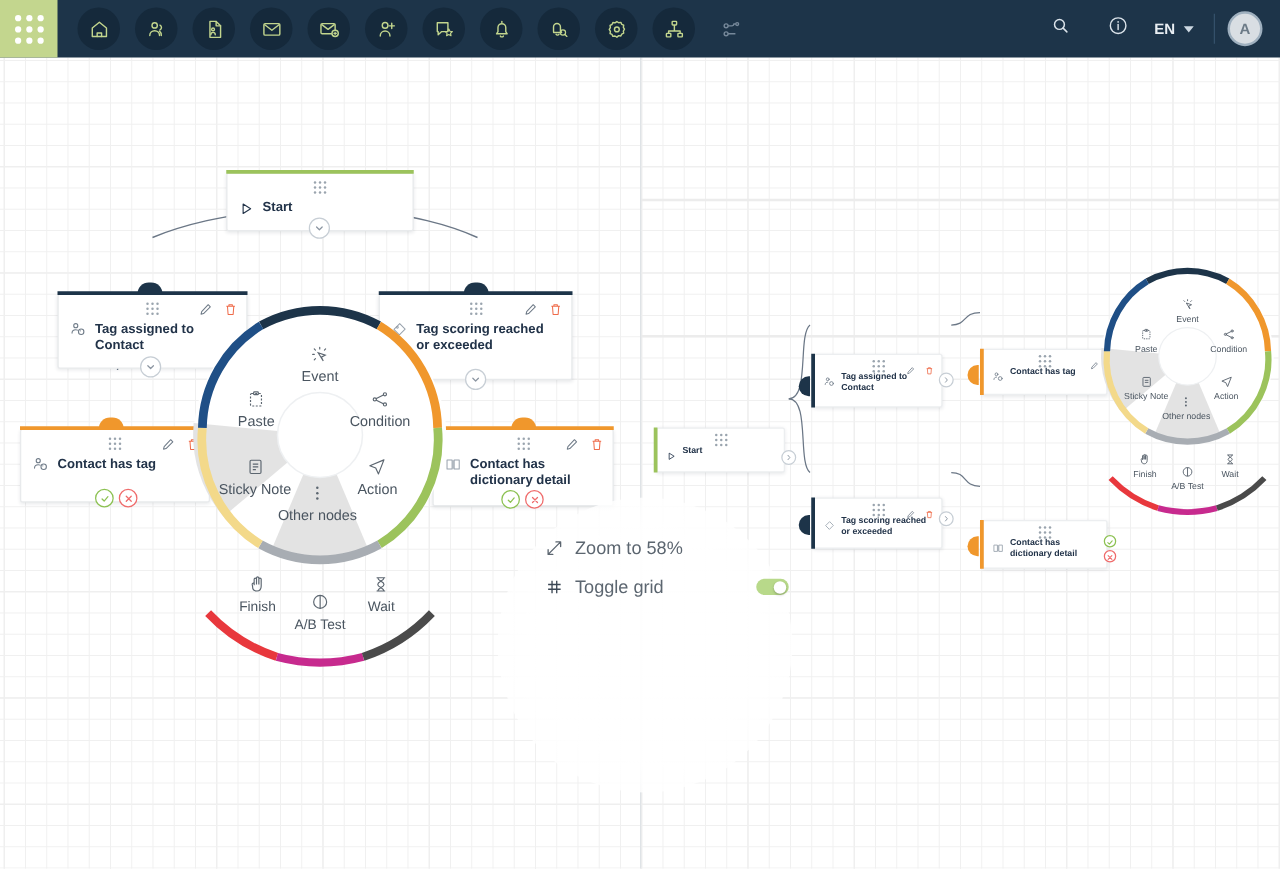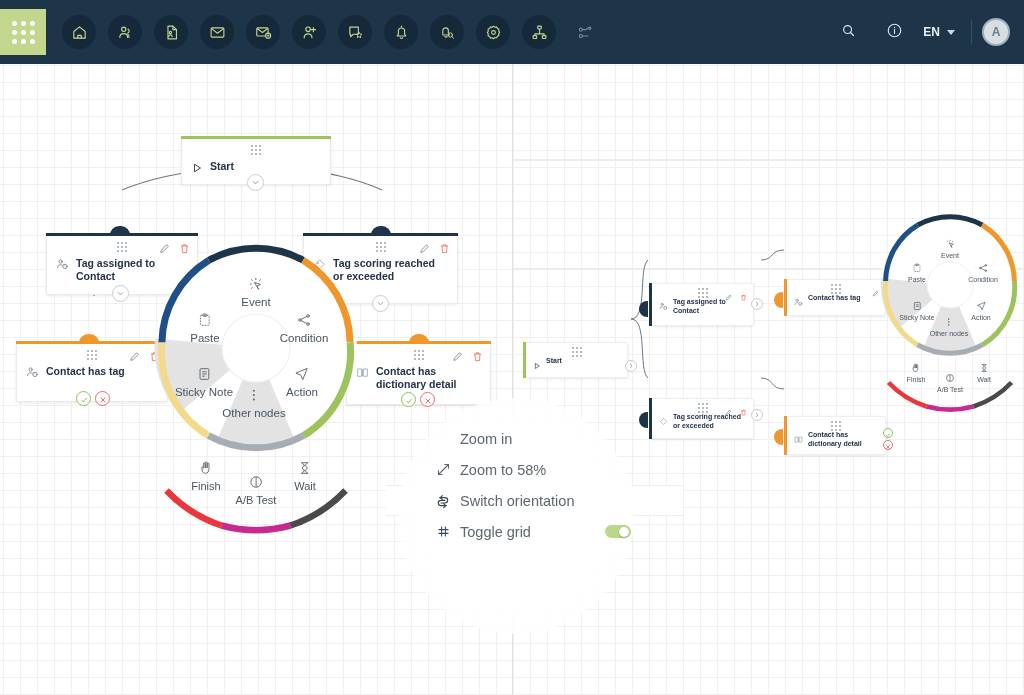--- a/index.html
+++ b/index.html
@@ -6,21 +6,21 @@
   html, body {
     width: 1024px; height: 695px;
     font-family: "Liberation Sans", sans-serif;
     overflow: hidden;
     background: #ffffff;
   }
   #app { position: relative; width: 1024px; height: 695px; overflow: hidden; }
 
   
   .topbar {
-    position: absolute; left: 0; top: 0; width: 1024px; height: 64px;
+    position: absolute; left: 0; top: 0; width: 1024px; height: 46px;
     background: #1d3449; display: flex; align-items: center;
     z-index: 60;
   }
   .grid-launcher {
     width: 46px; height: 46px; background: #c3d68e;
     display: flex; align-items: center; justify-content: center; flex: 0 0 46px;
   }
   .dot-grid { display: grid; grid-template-columns: repeat(3, 5px); gap: 4px; }
   .dot-grid i { width: 5px; height: 5px; border-radius: 50%; background: #ffffff; display: block; }
   .nav-icons { display: flex; align-items: center; gap: 0px; margin-left: 10px; }
@@ -999,46 +999,31 @@
             </svg>
         </span>
         <span>Wait</span>
       </div>
     </div>
 
     <div class="ctx-wrap" style="left:398px; top:352px; width:236px; height:236px;">
       <div class="ctx-glow" style="left:0; top:0; width:236px; height:236px;"></div>
       <div class="ctx-menu" style="left:28px; top:25px;">
 
-        <div class="ctx-item">
-          <span class="ci-ico"></span>
-          <span class="lbl">Zoom in</span>
-        </div>
 
 
         <div class="ctx-item">
           <span class="ci-ico">
             <svg width="15" height="15" viewBox="0 0 24 24" fill="none" stroke="#5c6670" stroke-width="1.7" stroke-linecap="round" stroke-linejoin="round">
                 <path d="M4 20 20 4M20 4h-6M20 4v6M4 20h6M4 20v-6"></path>
               </svg>
           </span>
           <span class="lbl">Zoom to 58%</span>
         </div>
 
-        <div class="ctx-item hl">
-          <span class="ci-ico">
-            <svg width="16" height="16" viewBox="0 0 24 24" fill="none" stroke="#3b4754" stroke-width="1.8" stroke-linecap="round" stroke-linejoin="round">
-                <path d="M7 7h8a4 4 0 0 1 0 8H9"></path>
-                <path d="M11 4 8 7l3 3"></path>
-                <path d="M17 19H9a4 4 0 0 1 0-8h6"></path>
-                <path d="M13 22l3-3-3-3"></path>
-              </svg>
-          </span>
-          <span class="lbl">Switch orientation</span>
-        </div>
 
         <div class="ctx-item">
           <span class="ci-ico">
             <svg width="15" height="15" viewBox="0 0 24 24" fill="none" stroke="#3b4754" stroke-width="1.7">
                 <path d="M4 9h16M4 15h16M9 4v16M15 4v16"></path>
               </svg>
           </span>
           <span class="lbl">Toggle grid</span>
           <span class="toggle on">
               <span class="knob"></span>

